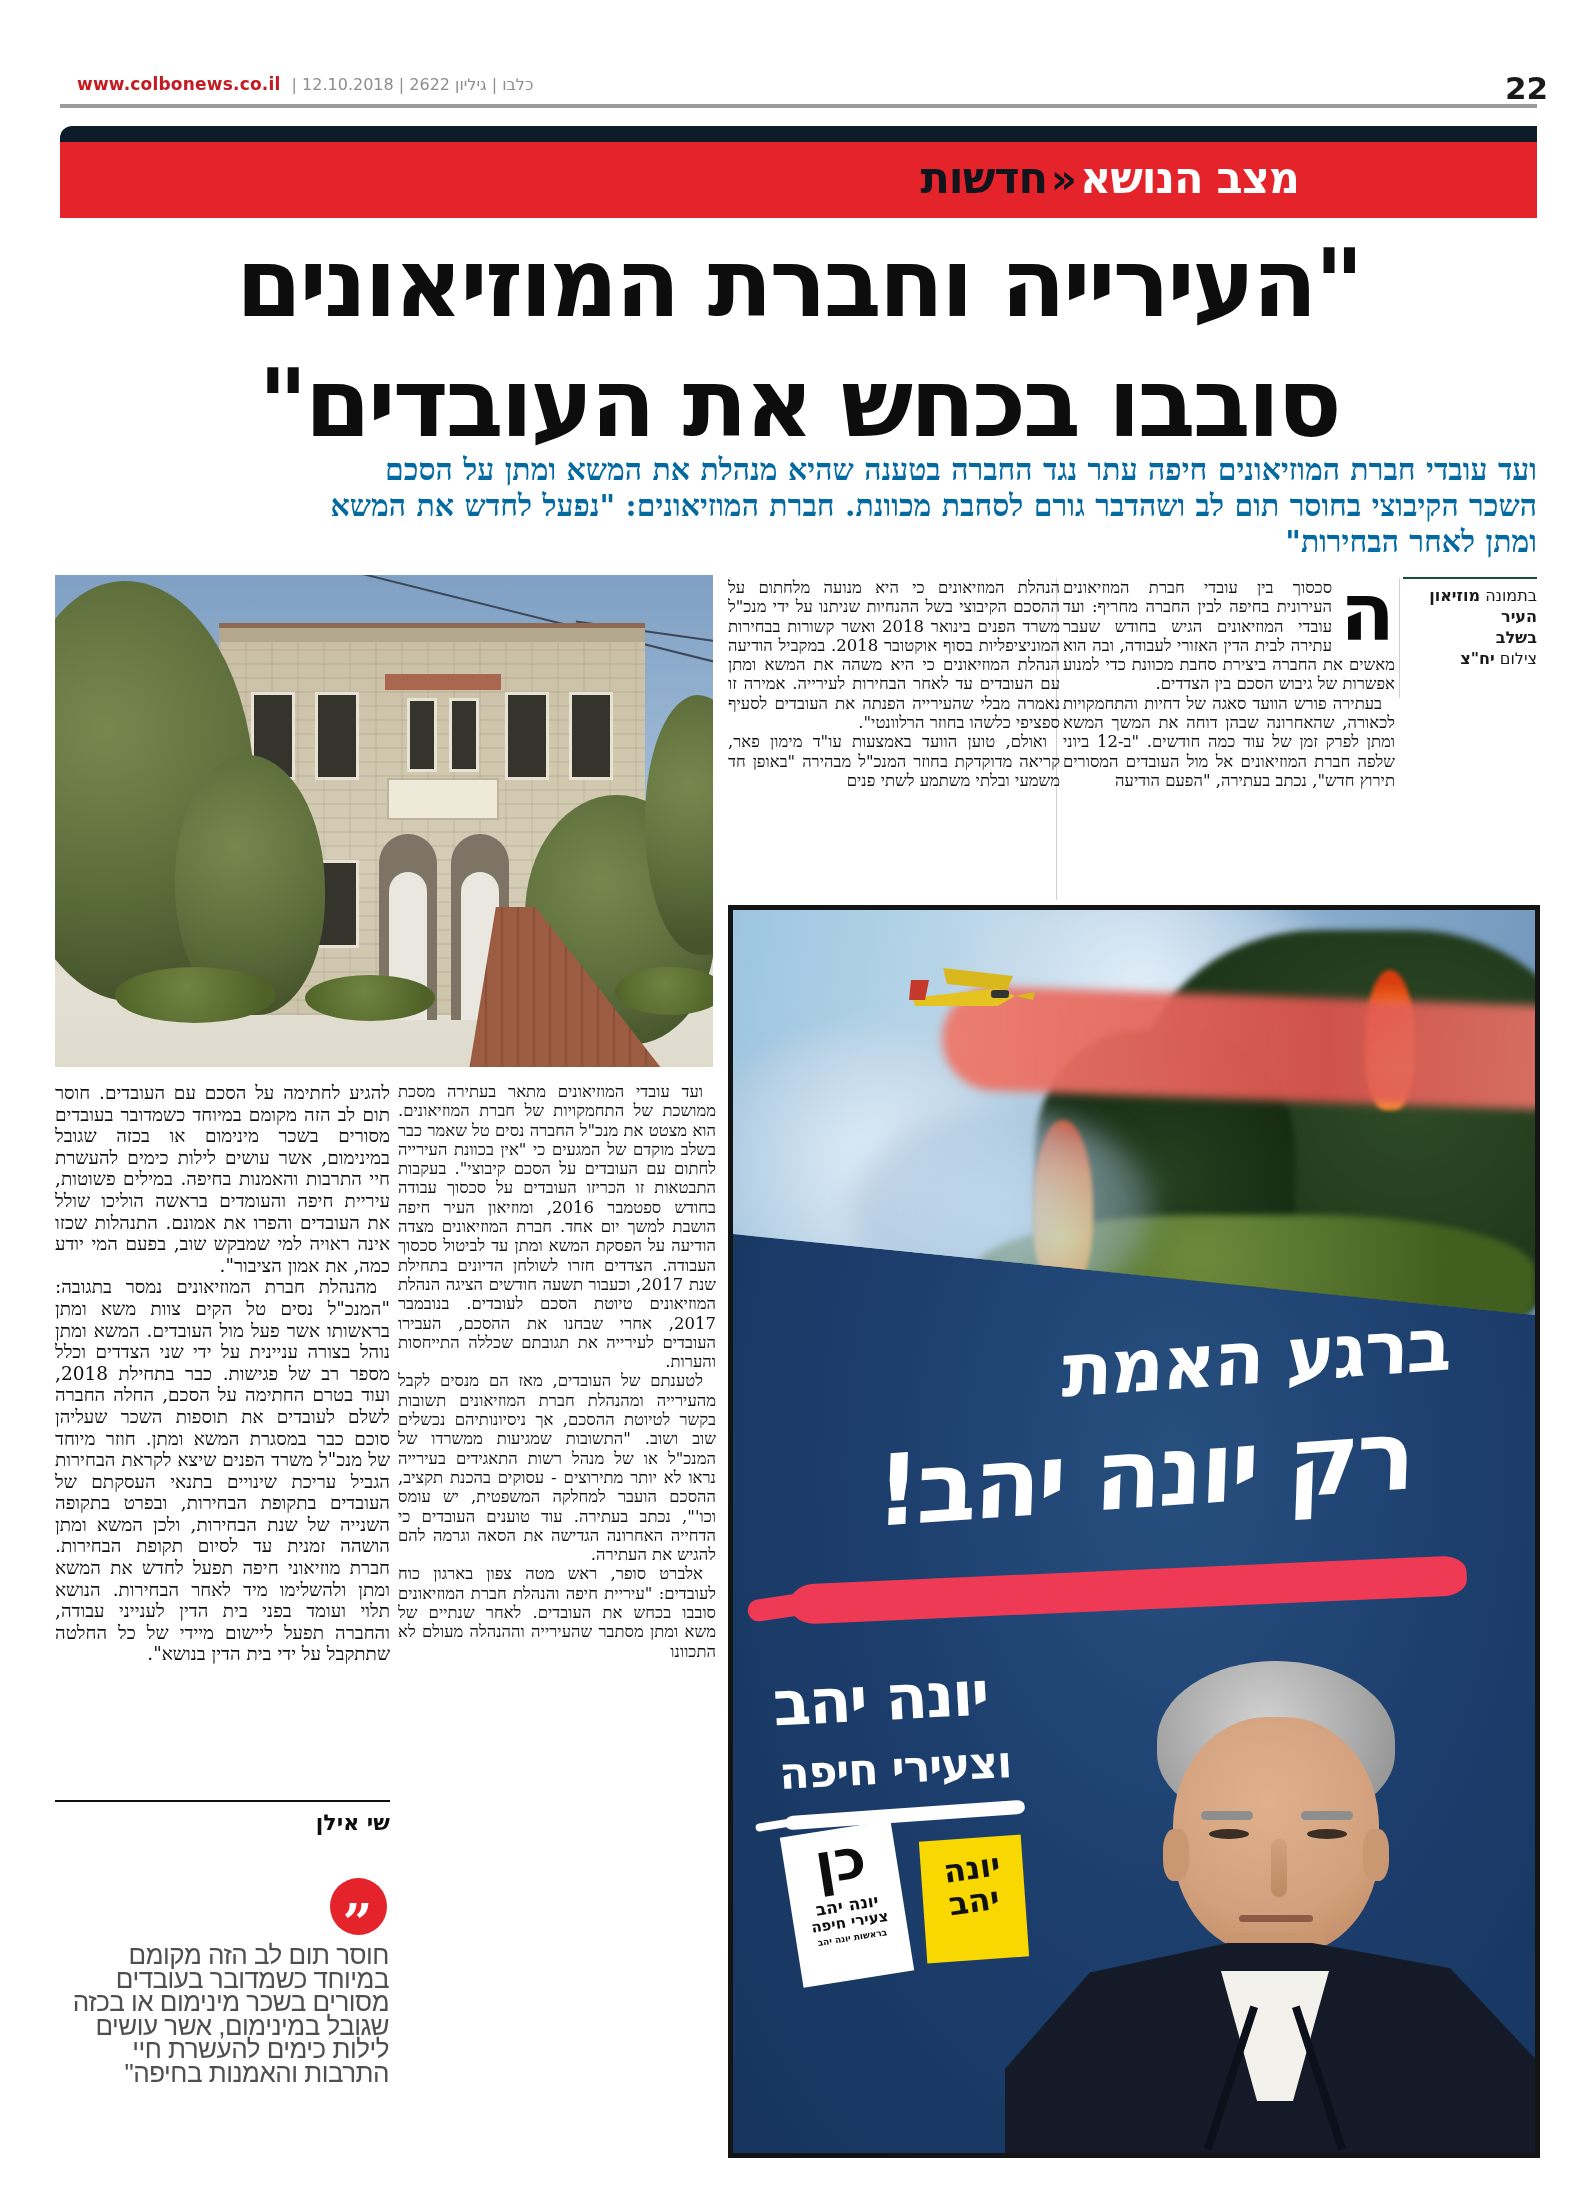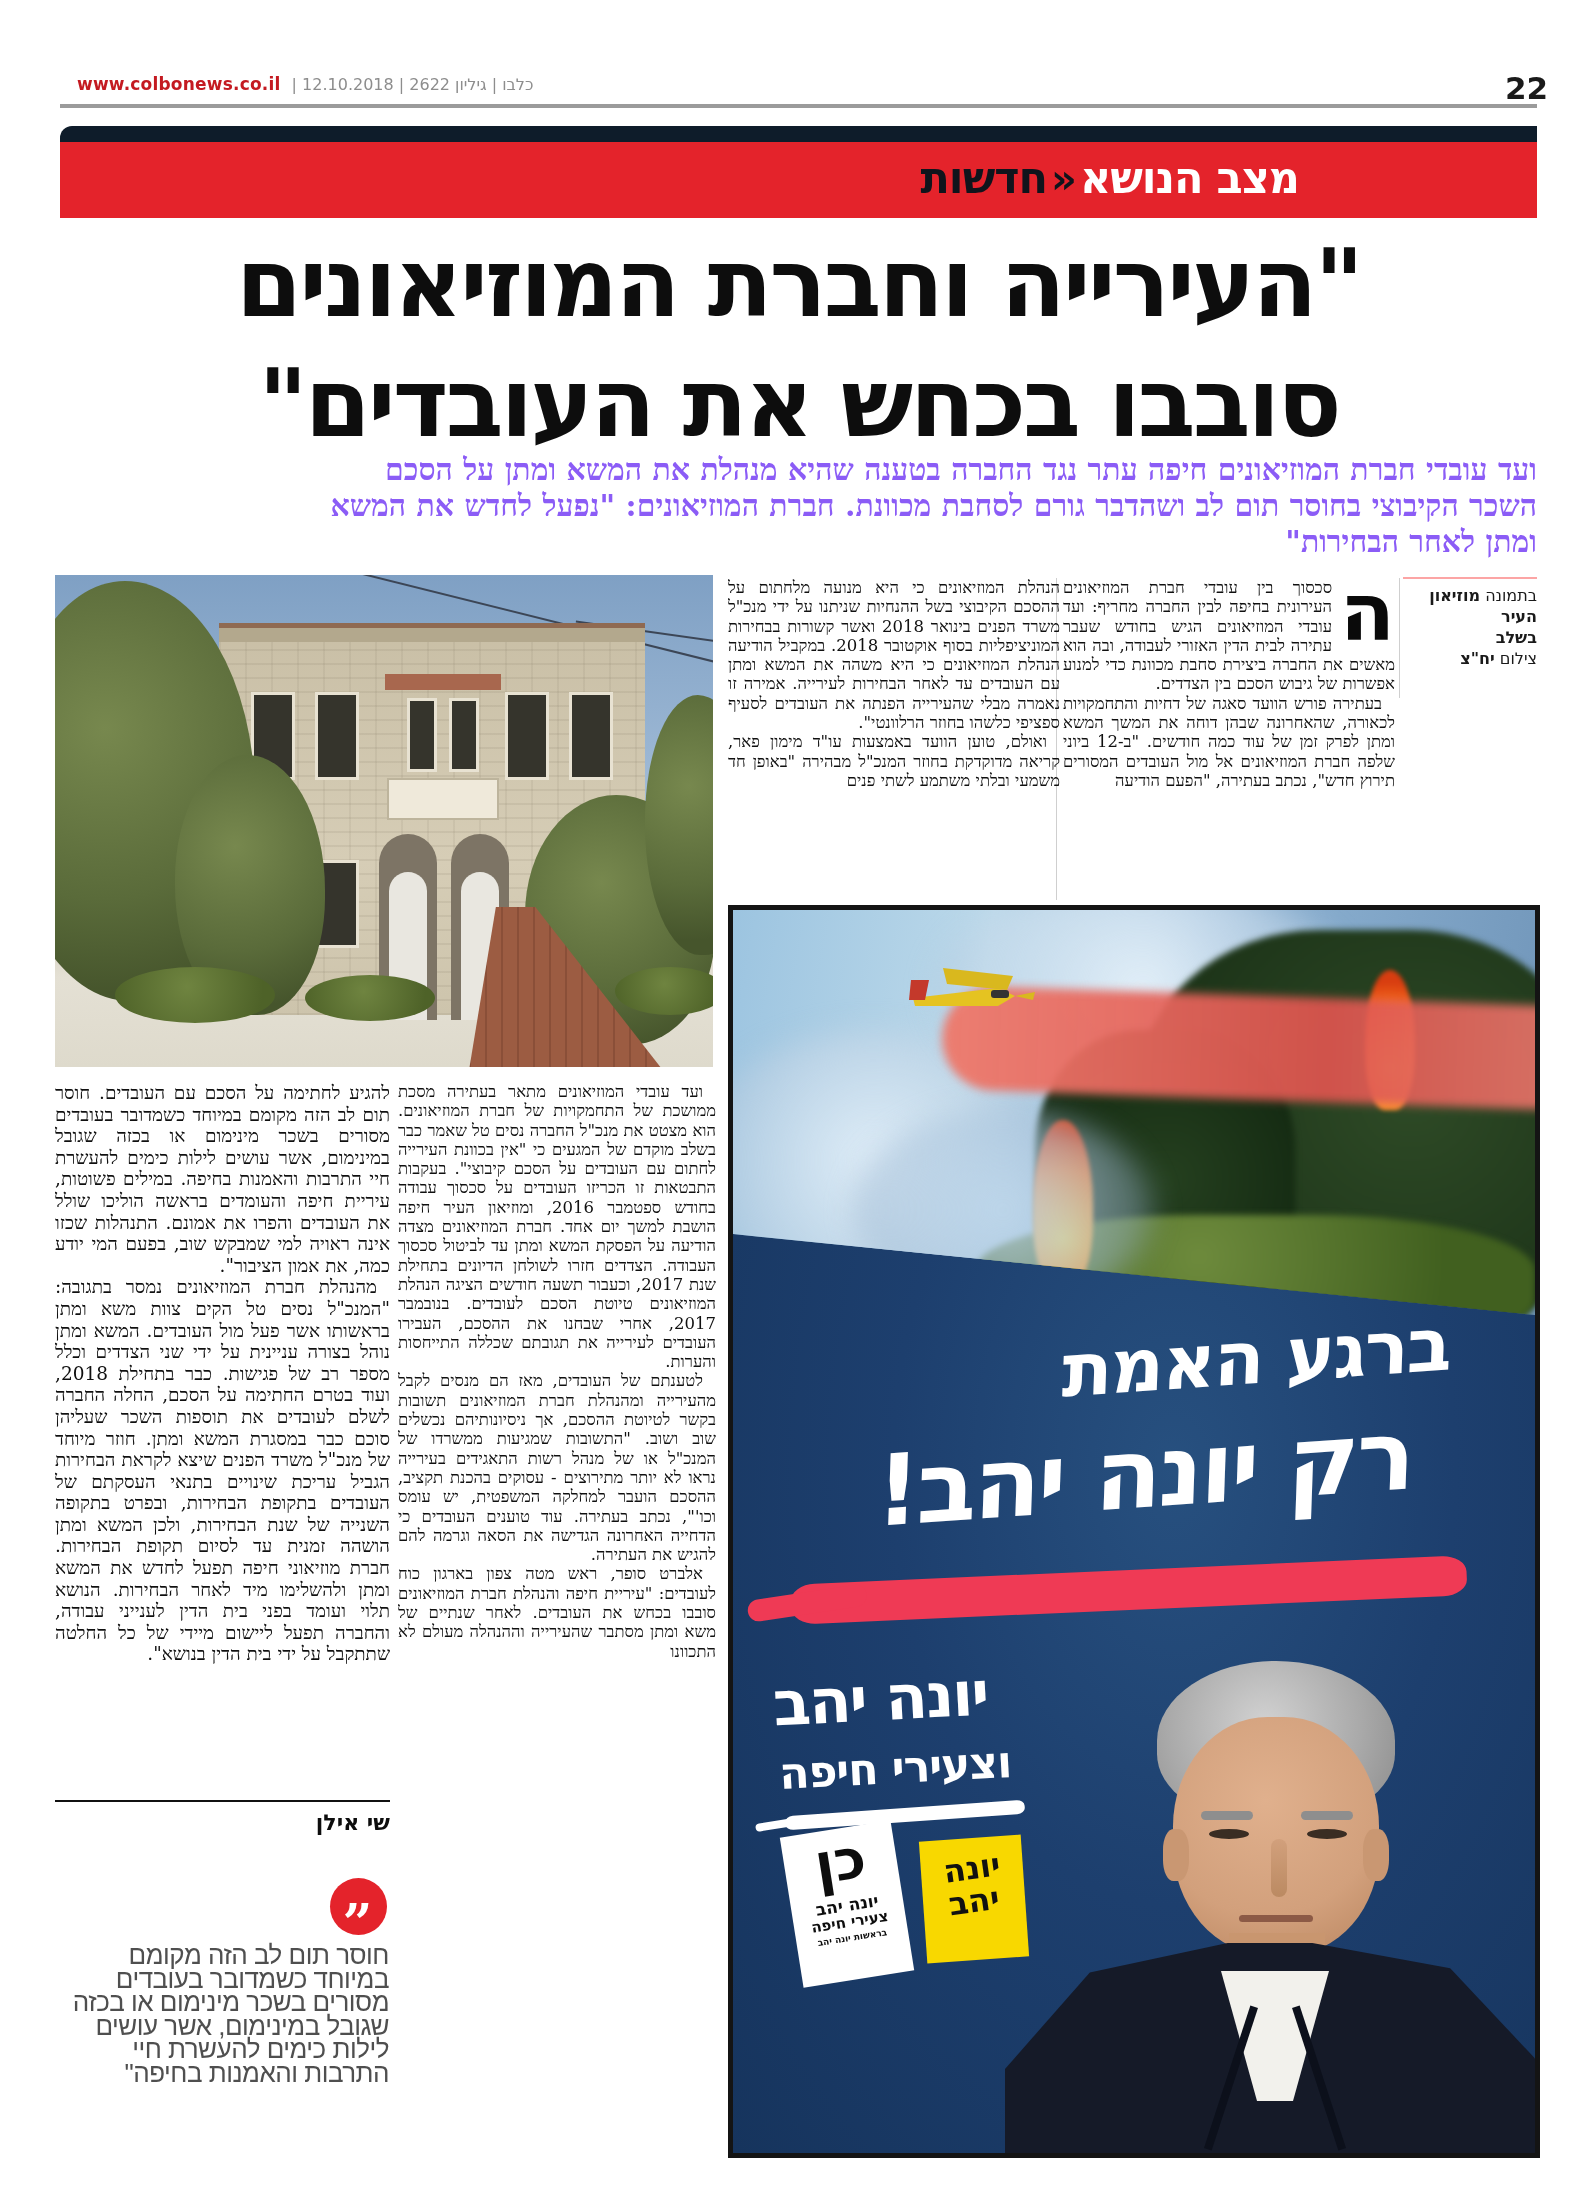--- a/index.html
+++ b/index.html
@@ -25,39 +25,39 @@
   .bar-text{position:absolute;right:238px;top:50%;transform:translateY(-54%);font-size:43px;font-weight:800;letter-spacing:-1px;white-space:nowrap;}
   .bar-text .sec{color:#fff;}
   .bar-text .sep{color:#10141c;font-size:40px;padding:0 4px;}
   .bar-text .cat{color:#10141c;}
 
   
   .headline{top:224px;left:60px;width:1477px;text-align:center;color:#0d0d0d;
     font-size:95px;line-height:1.26;font-weight:800;letter-spacing:-3px;font-family:"DejaVu Sans",sans-serif;}
   .headline span{display:block;}
   .subheadline{top:452px;left:70px;width:1467px;text-align:right;white-space:pre-line;
-    font-family:"DejaVu Serif",serif;font-weight:700;font-size:30px;line-height:1.2;color:#8b5cf6;}
+    font-family:"DejaVu Serif",serif;font-weight:700;font-size:30px;line-height:1.2;color:#0369a1;}
 
   
   .bodycol{font-family:"DejaVu Serif",serif;font-size:16.5px;line-height:19.3px;text-align:justify;
     color:#101010;overflow:hidden;direction:rtl;}
   .bodycol p{text-indent:13px;}
   .bodycol p.first{text-indent:0;}
   .dropcap{float:right;font-family:"DejaVu Sans",sans-serif;font-weight:700;font-size:80px;line-height:62px;
     padding-left:8px;padding-top:4px;color:#0a0a0a;}
   .col-b{top:578px;left:1063px;width:332px;height:324px;}
   .col-c{top:578px;left:728px;width:332px;height:326px;}
   .col-d{top:1082px;left:398px;width:318px;height:1078px;}
   .col-e{top:1082px;left:55px;width:335px;height:700px;font-size:18.5px;line-height:21.6px;}
   .vrule{width:1px;background:#cfcfcf;}
   .vr1{top:578px;left:1056px;height:322px;}
   .vr2{top:578px;left:1399px;height:120px;}
 
   
-  .caption{top:577px;left:1403px;width:134px;border-top:2px solid #fca5a5;padding-top:6px;
+  .caption{top:577px;left:1403px;width:134px;border-top:2px solid #14532d;padding-top:6px;
     font-size:16px;line-height:1.32;text-align:right;color:#1a1a1a;font-family:"DejaVu Sans",sans-serif;}
   .caption b{font-weight:700;}
 
   
   .byline-rule{top:1800px;left:55px;width:335px;height:2px;background:#111;}
   .byline{top:1810px;left:55px;width:335px;text-align:right;font-weight:700;font-size:22px;color:#0d0d0d;}
   .quote-circle{top:1878px;left:330px;width:57px;height:57px;border-radius:50%;background:var(--red);
     color:#fff;text-align:center;font-size:52px;line-height:30px;font-weight:700;font-family:"DejaVu Serif",serif;}
   .quote-text{top:1944px;left:55px;width:334px;text-align:right;color:var(--quote-gray);
     font-family:"Liberation Sans",sans-serif;font-size:26px;line-height:23.5px;letter-spacing:-.5px;}

